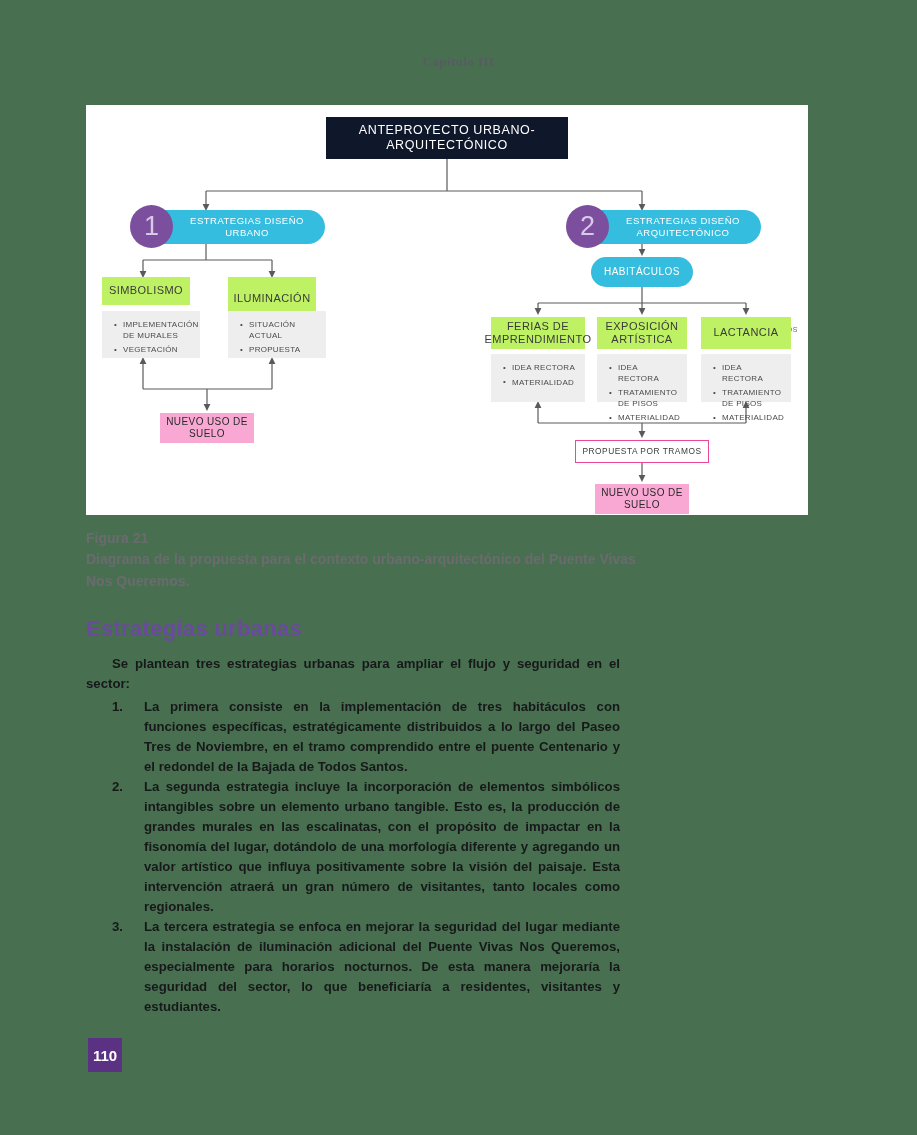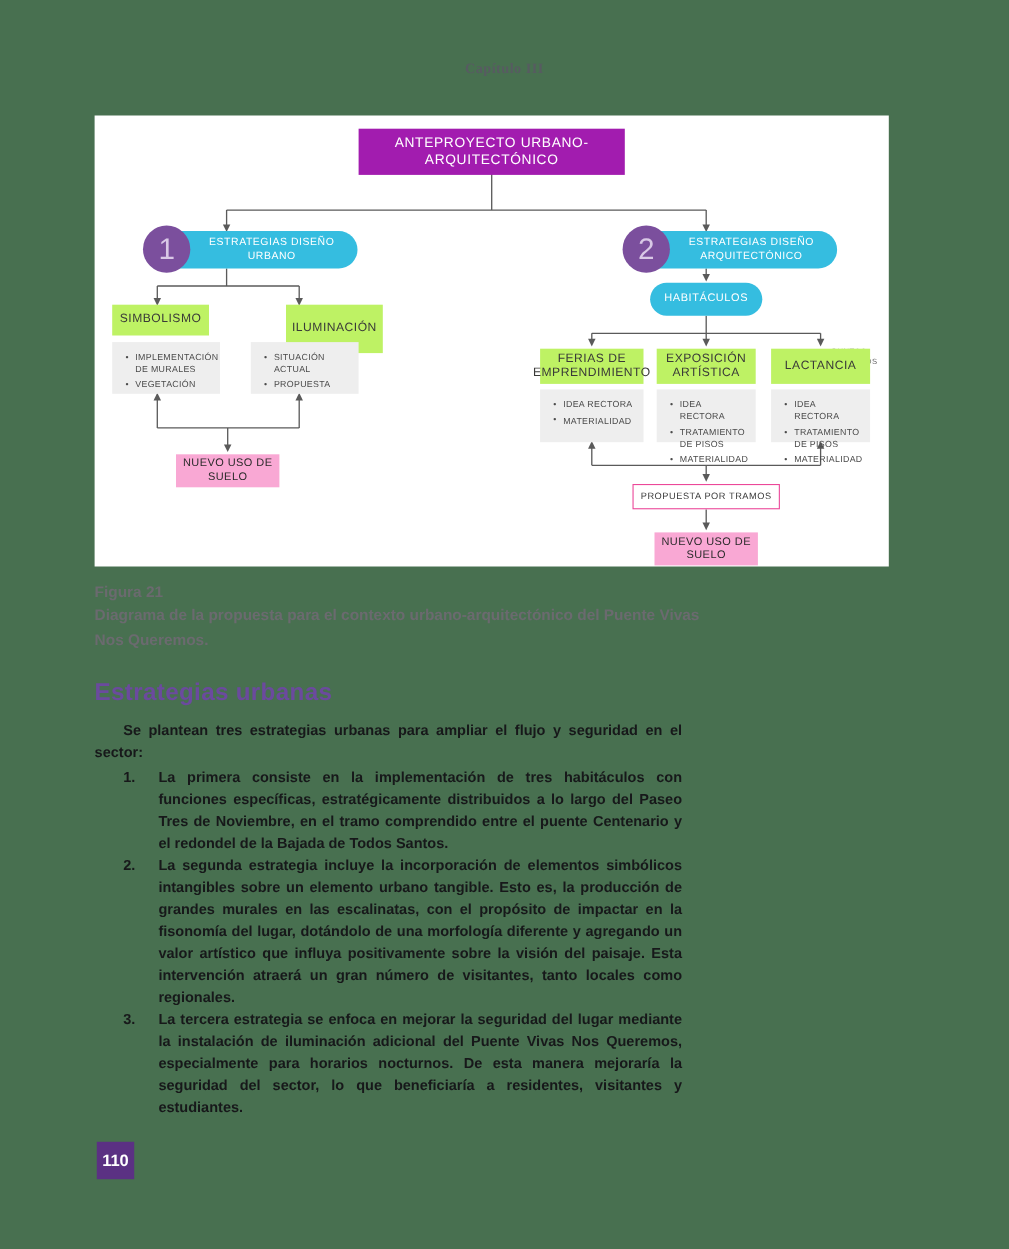--- a/index.html
+++ b/index.html
@@ -58,21 +58,21 @@
   }
   
   .n-pill {
     background: #35bde0;
     border-radius: 22px;
     color: #ffffff;
     font-size: 9.5px;
     letter-spacing: .5px;
   }
   .n-header {
-    background: #a21caf;
+    background: #0f172a;
     color: #ffffff;
     font-size: 12.5px;
     letter-spacing: .6px;
   }
   
   .badge {
     position: absolute;
     border-radius: 50%;
     background: #7b4f9d;
     color: #d9c8e6;
@@ -273,21 +273,21 @@
         <polygon points="660,296 656.6,303 663.4,303"></polygon>
       </g>
     </svg>
 
     <div class="node n-header" style="left:240px;top:12px;width:242px;height:42px;padding:0 16px;">ANTEPROYECTO URBANO-ARQUITECTÓNICO</div>
 
     <div class="node n-pill" style="left:57px;top:105px;width:182px;height:34px;padding:0 10px 0 36px;">ESTRATEGIAS DISEÑO URBANO</div>
     <div class="badge" style="left:44px;top:100px;width:43px;height:43px;">1</div>
 
     <div class="node n-lime" style="left:16px;top:172px;width:88px;height:28px;">SIMBOLISMO</div>
-    <div class="node n-lime" style="left:142px;top:172px;width:88px;height:44px;margin-left:32px;">ILUMINACIÓN</div>
+    <div class="node n-lime" style="left:142px;top:172px;width:88px;height:44px;">ILUMINACIÓN</div>
 
     <div class="node n-grey" style="left:16px;top:206px;width:98px;height:47px;">
       <ul>
         <li>IMPLEMENTACIÓN DE MURALES</li>
         <li>VEGETACIÓN</li>
       </ul>
     </div>
     <div class="node n-grey" style="left:142px;top:206px;width:98px;height:47px;">
       <ul>
         <li>SITUACIÓN ACTUAL</li>

